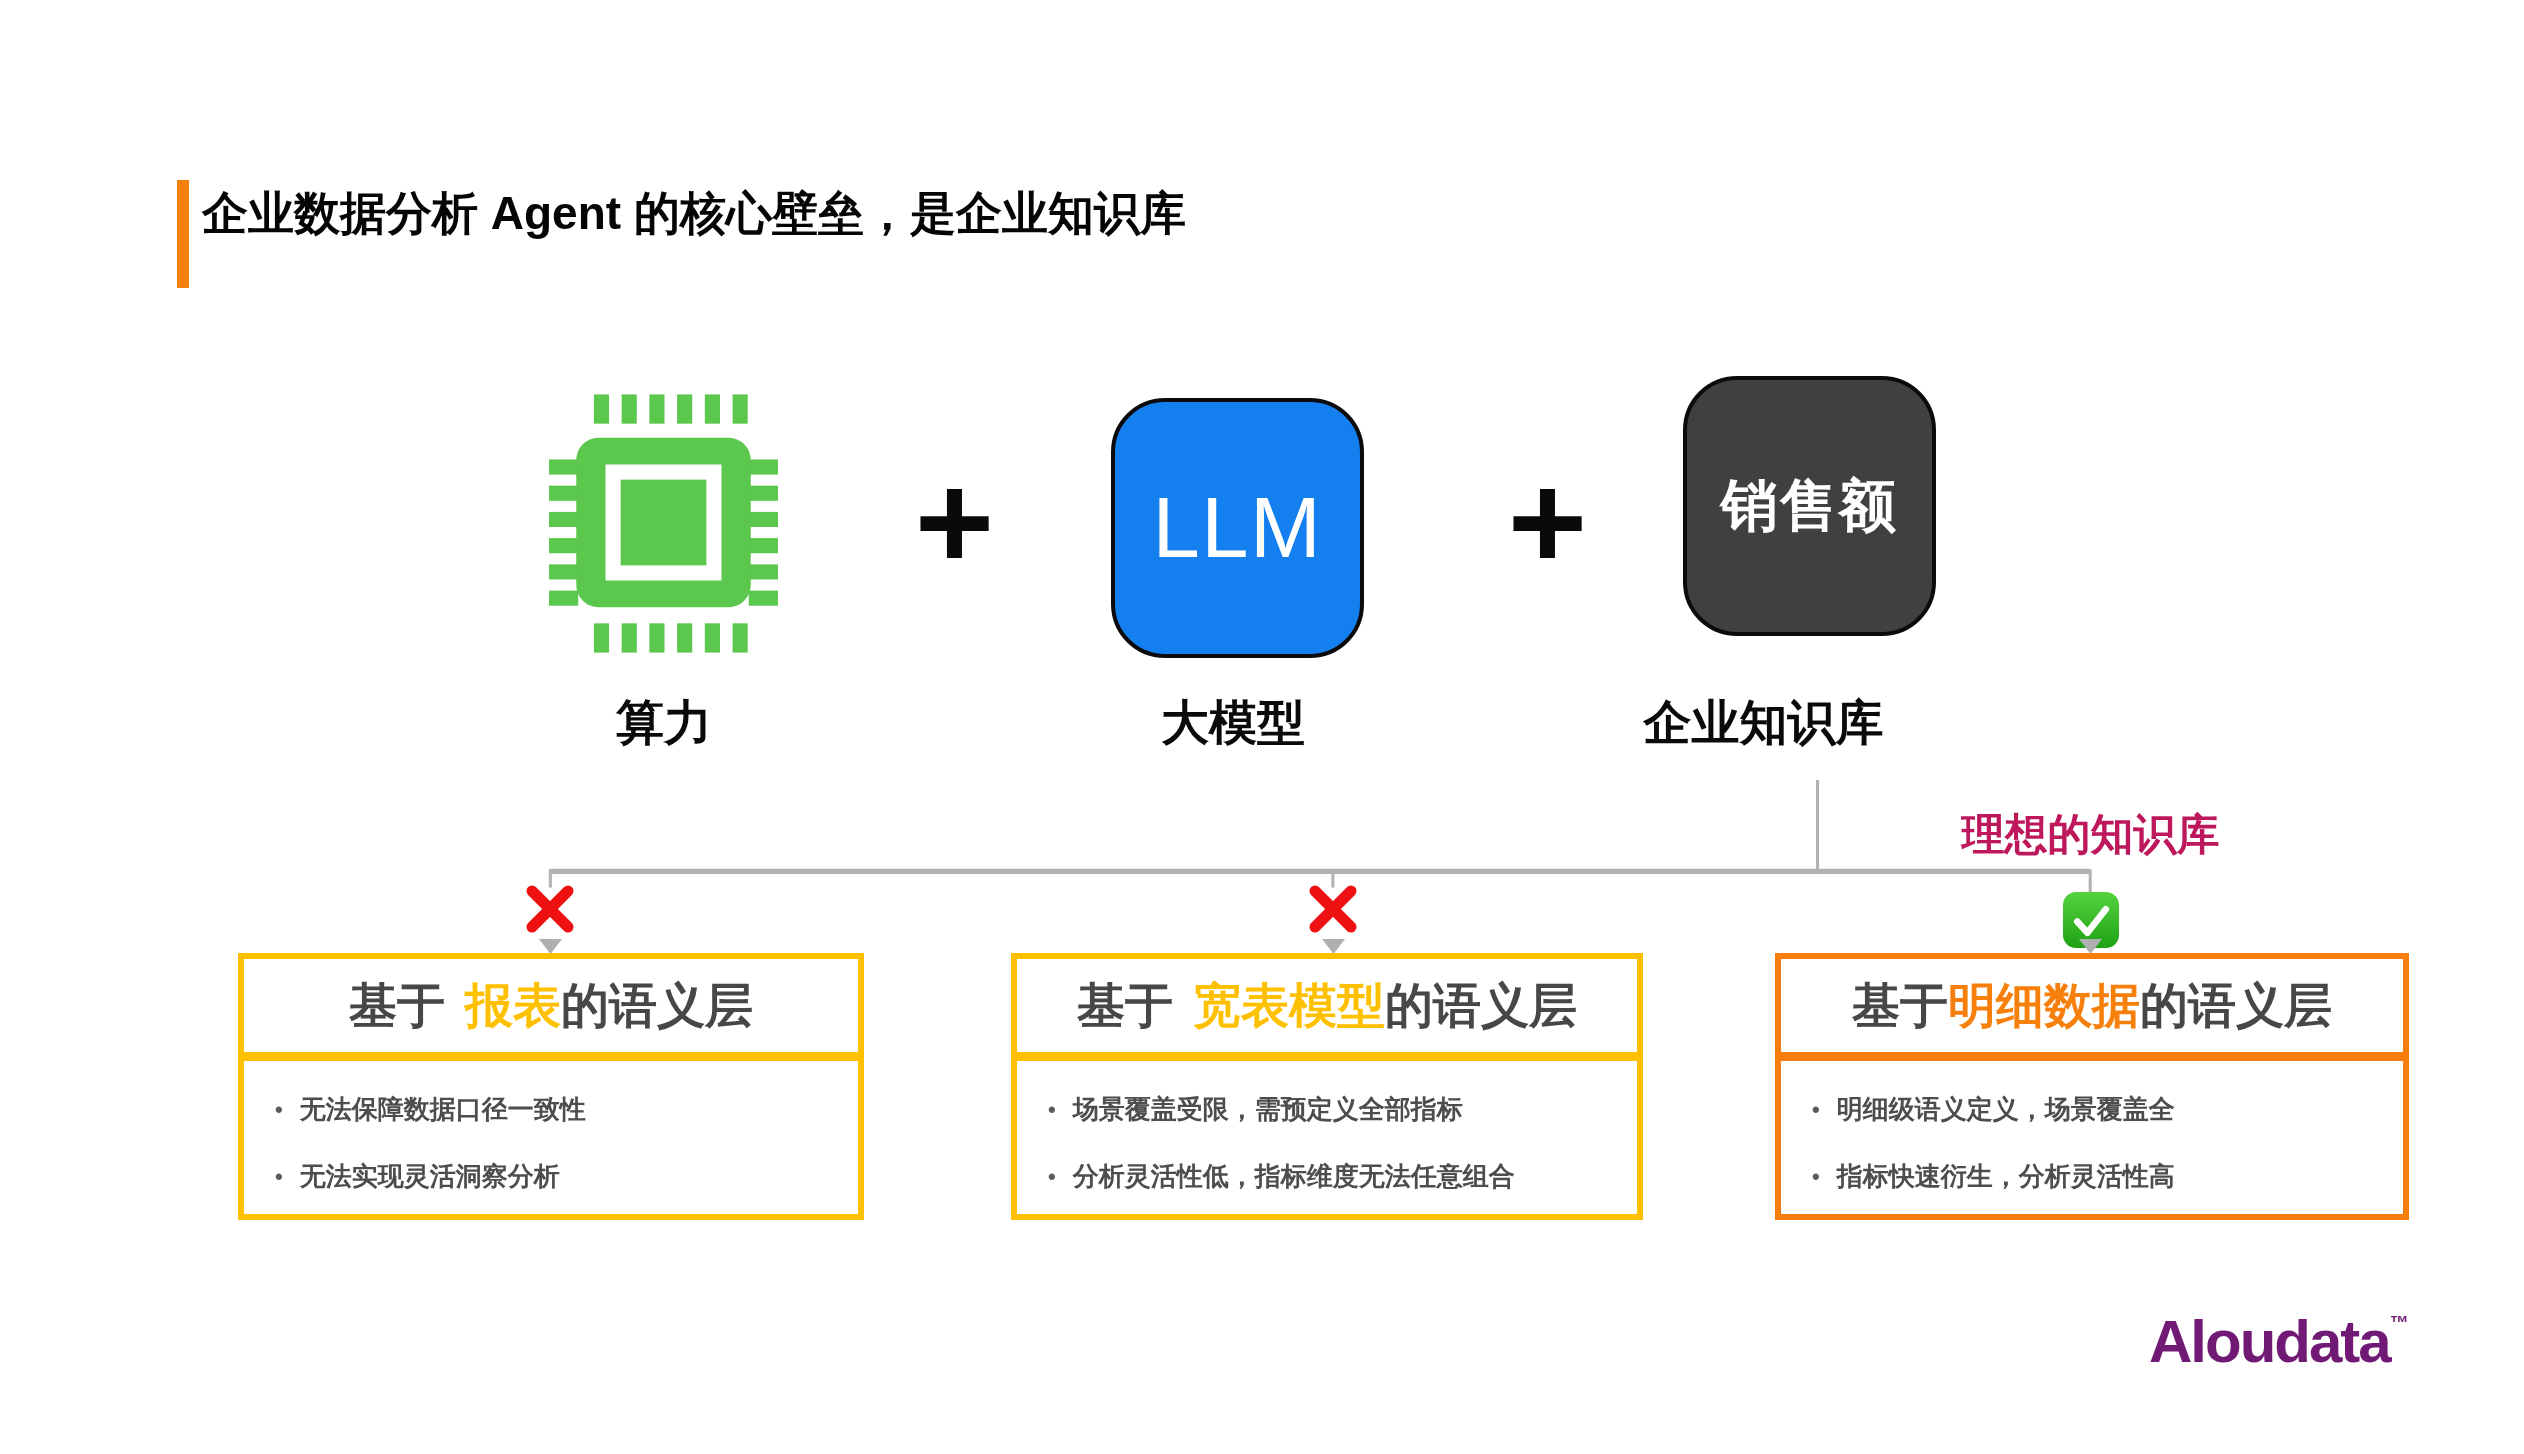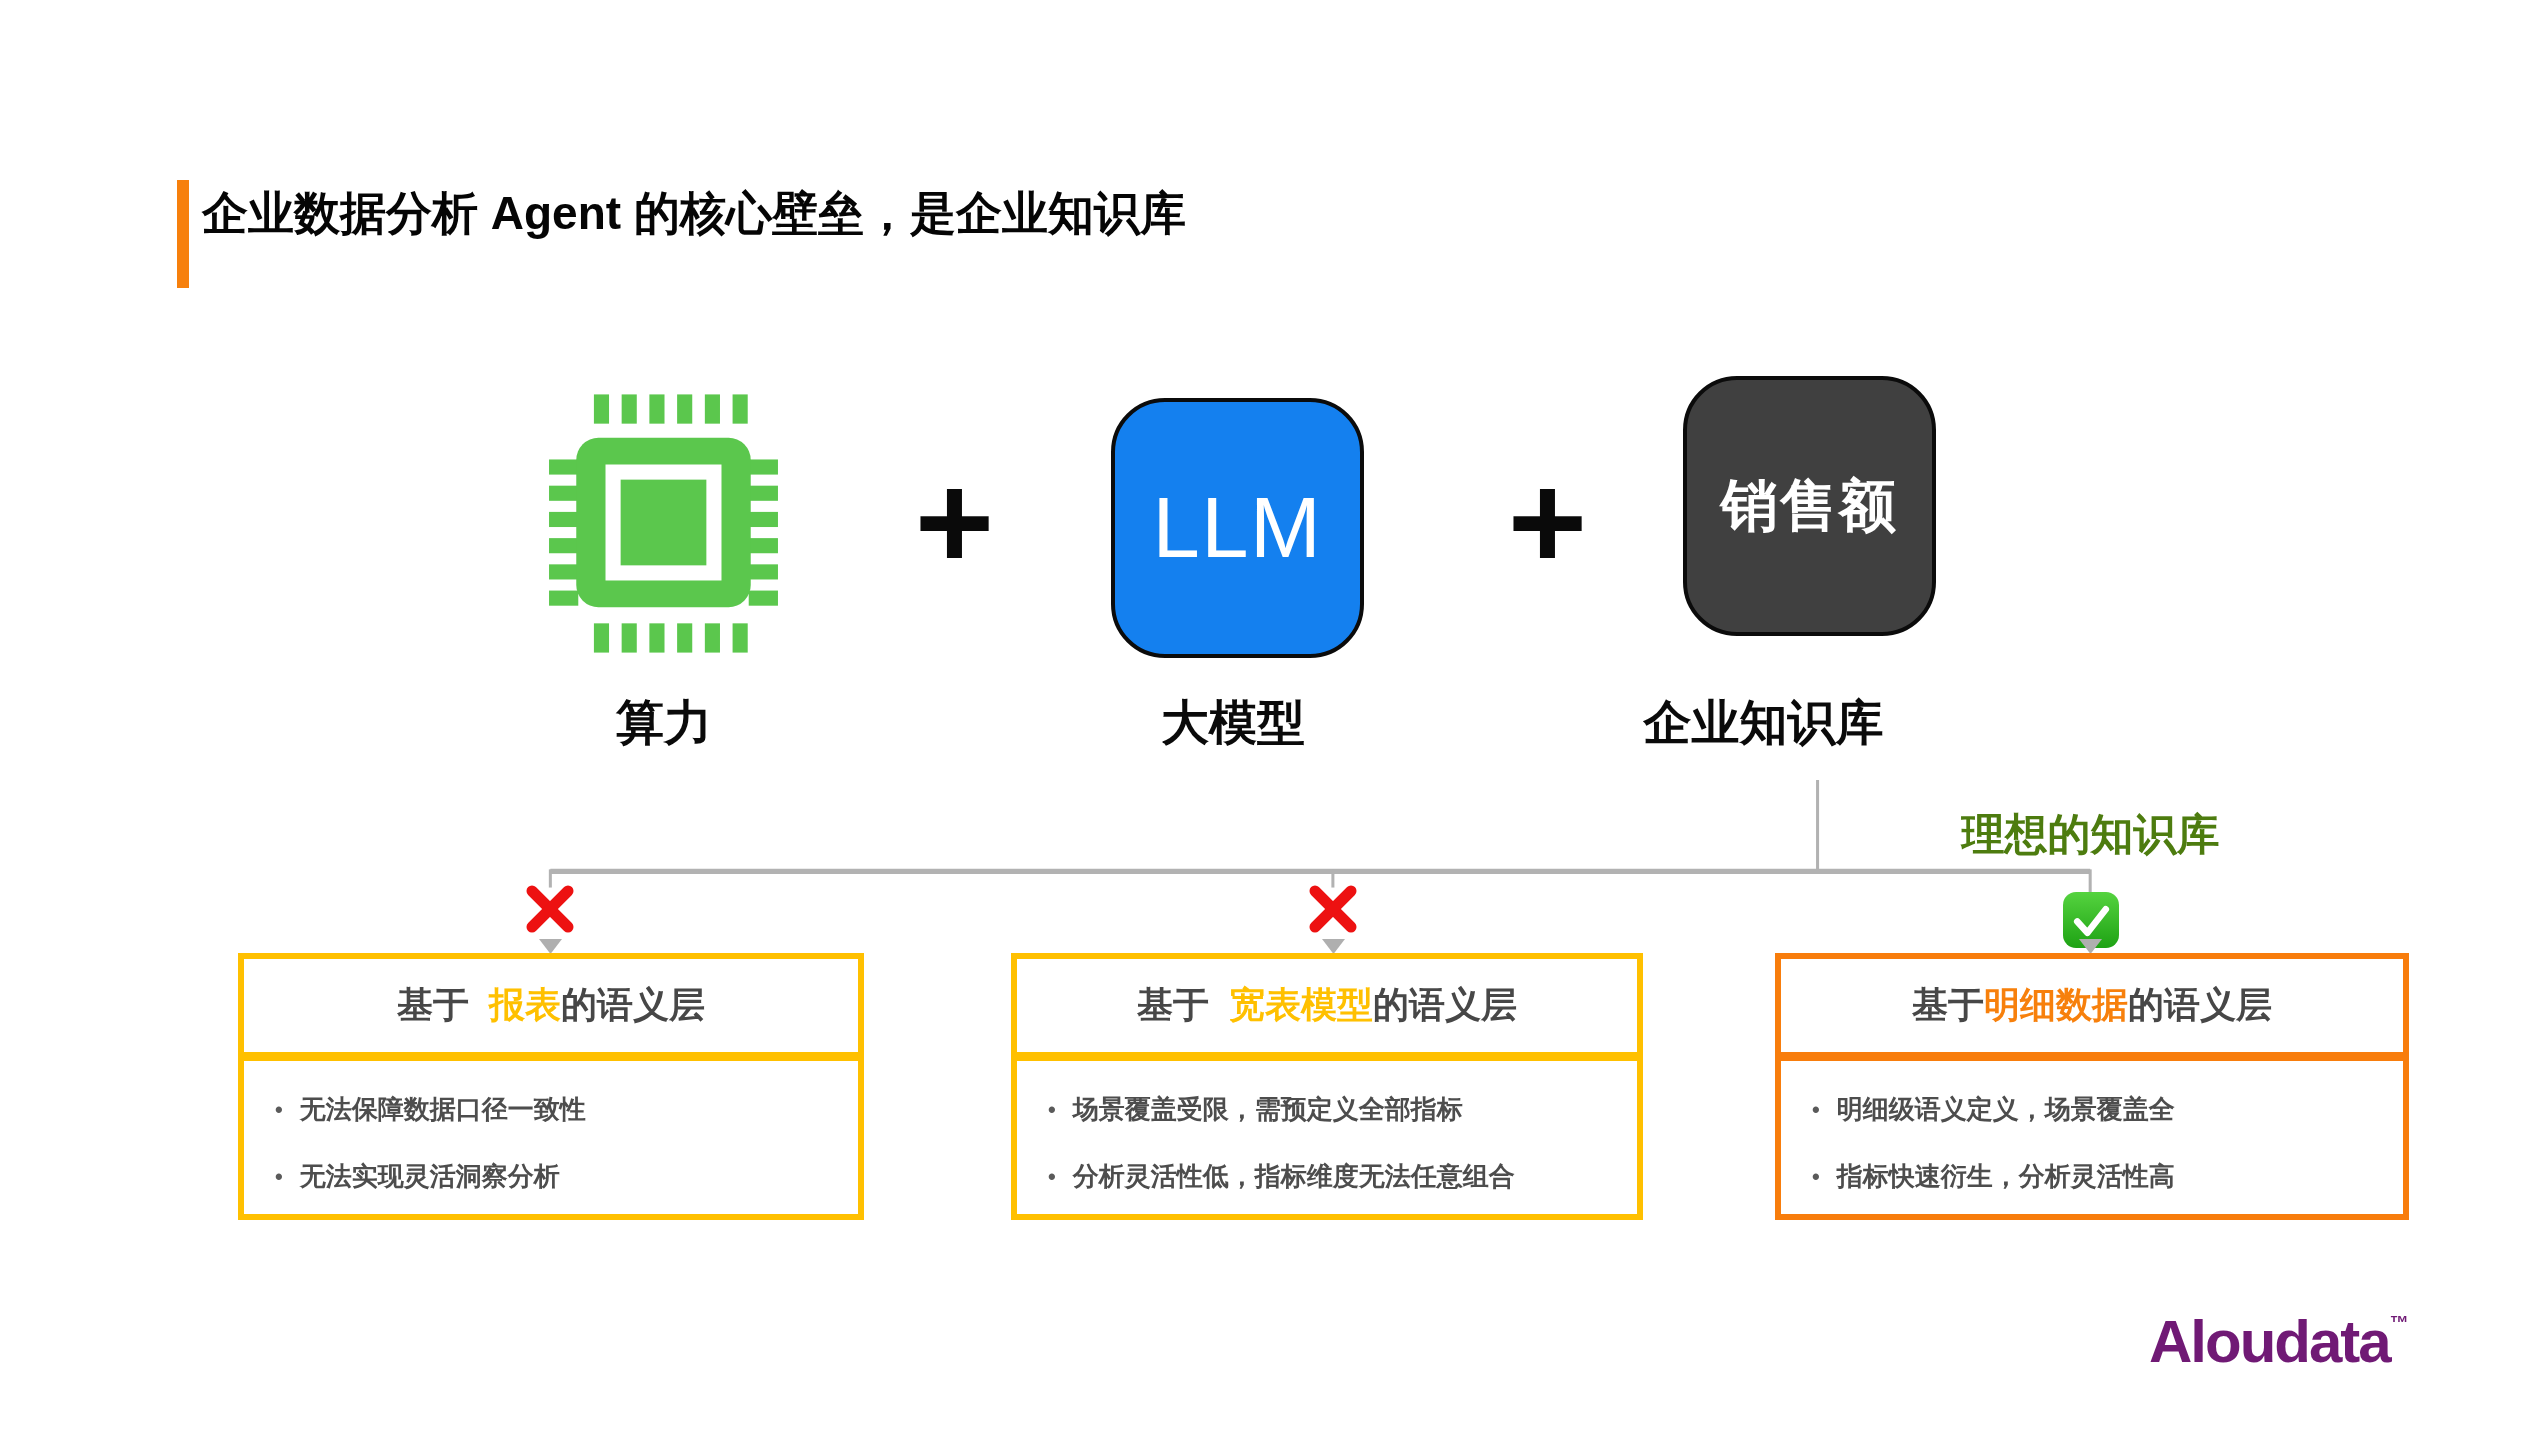--- a/index.html
+++ b/index.html
@@ -26,21 +26,21 @@
   .sales-box{left:1683px;top:376px;background:#404040;font-size:57px;font-weight:700;letter-spacing:2px;}
 
   .formula-label{top:691px;font-size:48px;font-weight:600;color:#0a0a0a;text-align:center;white-space:nowrap;}
   .label-compute{left:538px;width:252px;}
   .label-llm{left:1107px;width:252px;}
   .label-kb{left:1612px;width:303px;}
 
   
   .connector-svg{left:0;top:0;}
   .ideal-label{left:1924px;top:806px;width:333px;text-align:center;font-size:43px;
-               font-weight:700;color:#4d7c0f;white-space:nowrap;}
+               font-weight:700;color:#be185d;white-space:nowrap;}
 
   .cross-svg{width:50px;height:50px;}
   .cross-1{left:525px;top:884px;}
   .cross-2{left:1308px;top:884px;}
 
   .check-badge{left:2063px;top:892px;width:56px;height:56px;border-radius:13px;
                background:linear-gradient(180deg,#55D33F 0%,#1EA214 100%);
                display:flex;align-items:center;justify-content:center;}
 
   .drop-arrow{width:23px;height:15px;}
@@ -48,21 +48,21 @@
   .arrow-2{left:1322px;top:939px;}
   .arrow-3{left:2079px;top:939px;}
 
   
   .card{top:953px;height:267px;background:#ffffff;border:6px solid #FFC000;
         box-sizing:border-box;display:flex;flex-direction:column;}
   .card-1{left:238px;width:626px;}
   .card-2{left:1011px;width:632px;}
   .card-3{left:1775px;width:634px;border-color:#F87D0C;}
   .card-head{height:93px;display:flex;align-items:center;justify-content:center;
-             font-size:36px;font-weight:700;color:#474747;white-space:nowrap;}
+             font-size:48px;font-weight:700;color:#474747;white-space:nowrap;}
   .hl-gold{color:#FFC000;margin-left:20px;}
   .hl-orange{color:#F7800C;}
   .card-divider{height:9px;background:#FFC000;flex:none;}
   .card-3 .card-divider{background:#F87D0C;}
   .card-bullets{flex:1;display:flex;flex-direction:column;justify-content:space-between;
                 padding:31px 20px 20px 31px;box-sizing:border-box;}
   .bullet-row{display:flex;align-items:center;color:#4D4D4D;font-size:26px;font-weight:600;
               white-space:nowrap;}
   .bullet-dot{font-size:22px;color:#5a5a5a;margin-right:17px;flex:none;}
 

